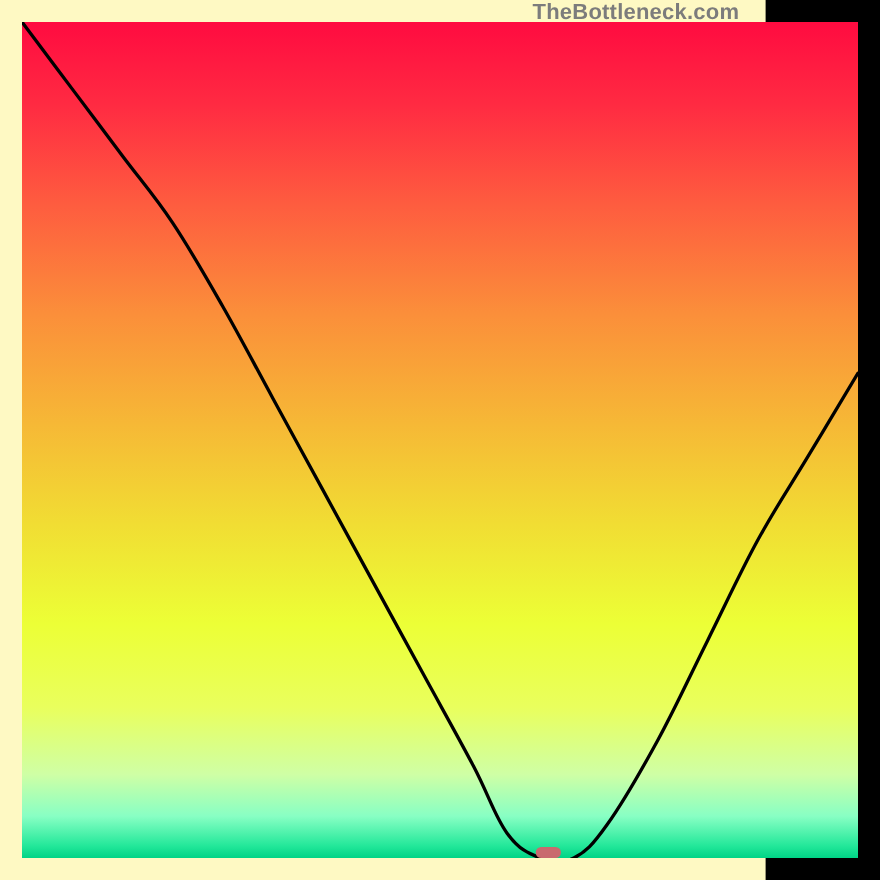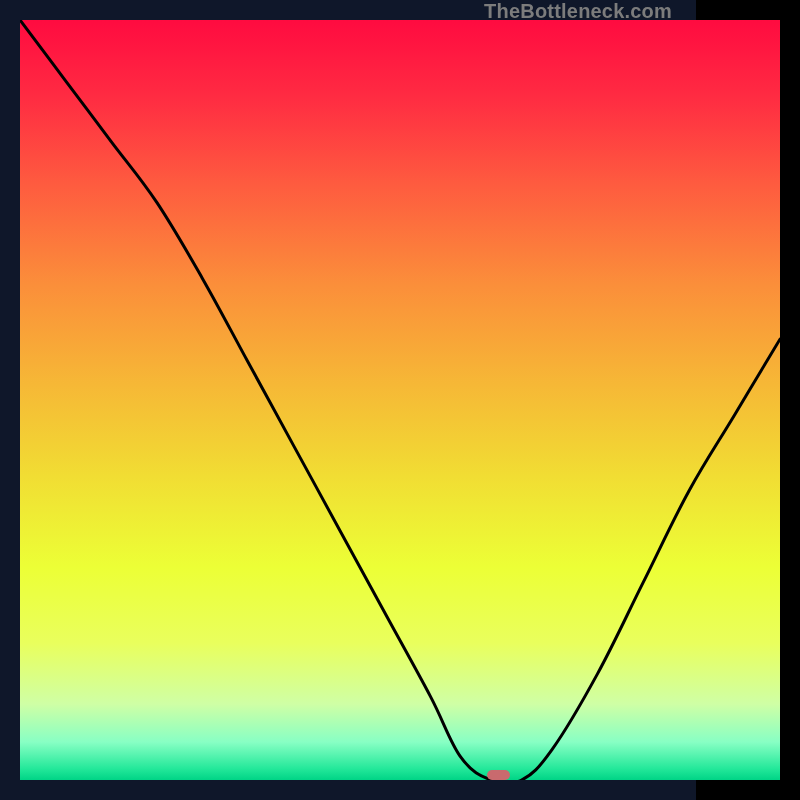--- a/index.html
+++ b/index.html
@@ -9,21 +9,21 @@
     height: 800px;
     background: #000000;
     overflow: hidden;
   }
   .frame {
     position: absolute;
     left: 0;
     top: 0;
     width: 696px;
     height: 800px;
-    background: #0f172a;
+    background: #fef9c3;
   }
   .plot-box {
     position: absolute;
     left: 20px;
     top: 20px;
     width: 760px;
     height: 760px;
     overflow: hidden;
   }
   .gradient {

